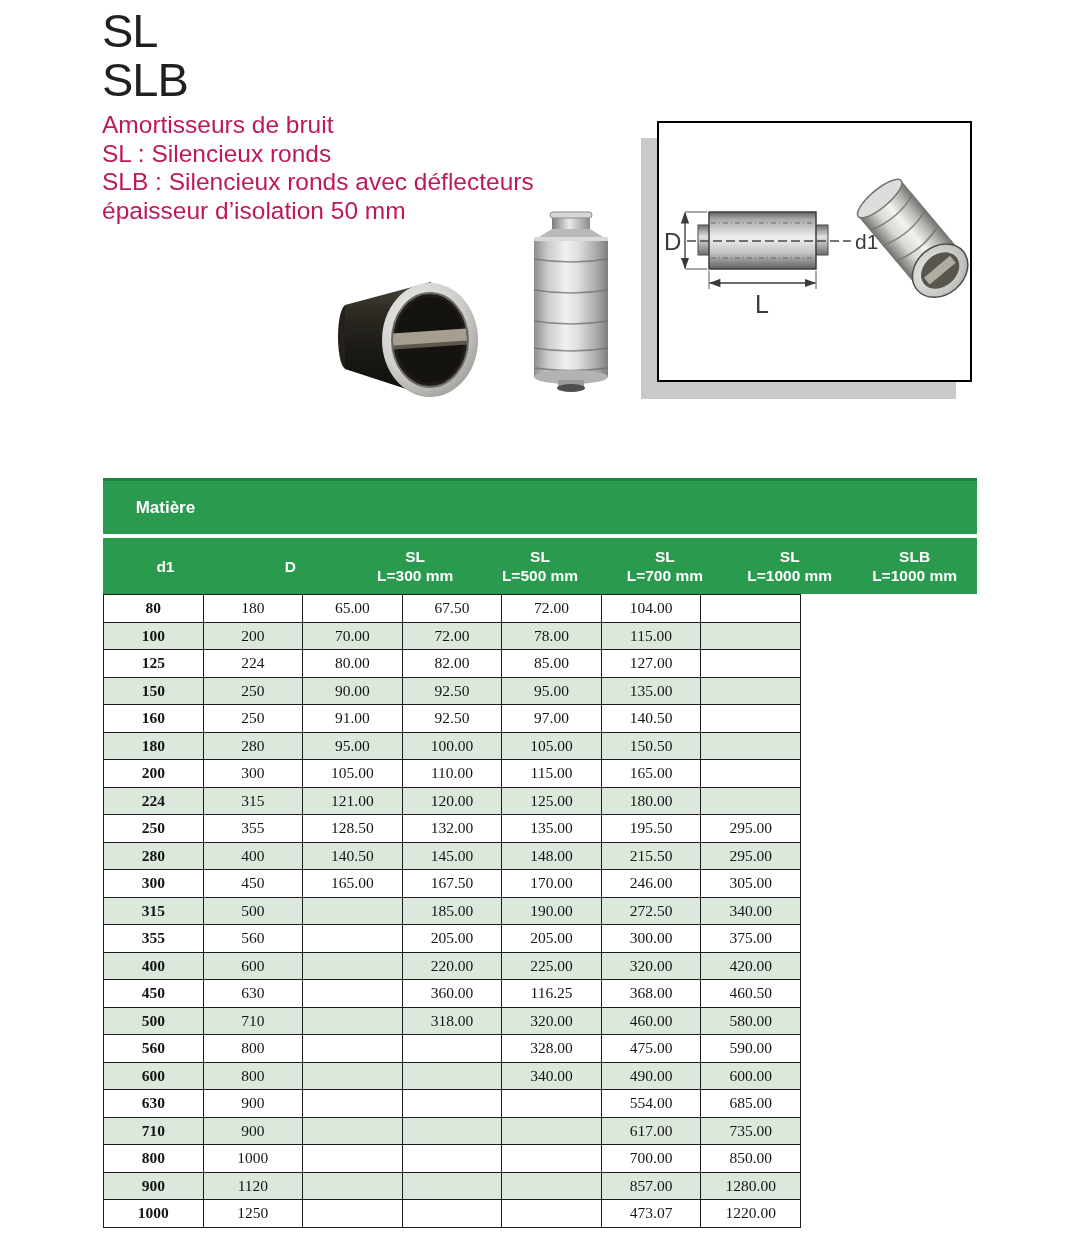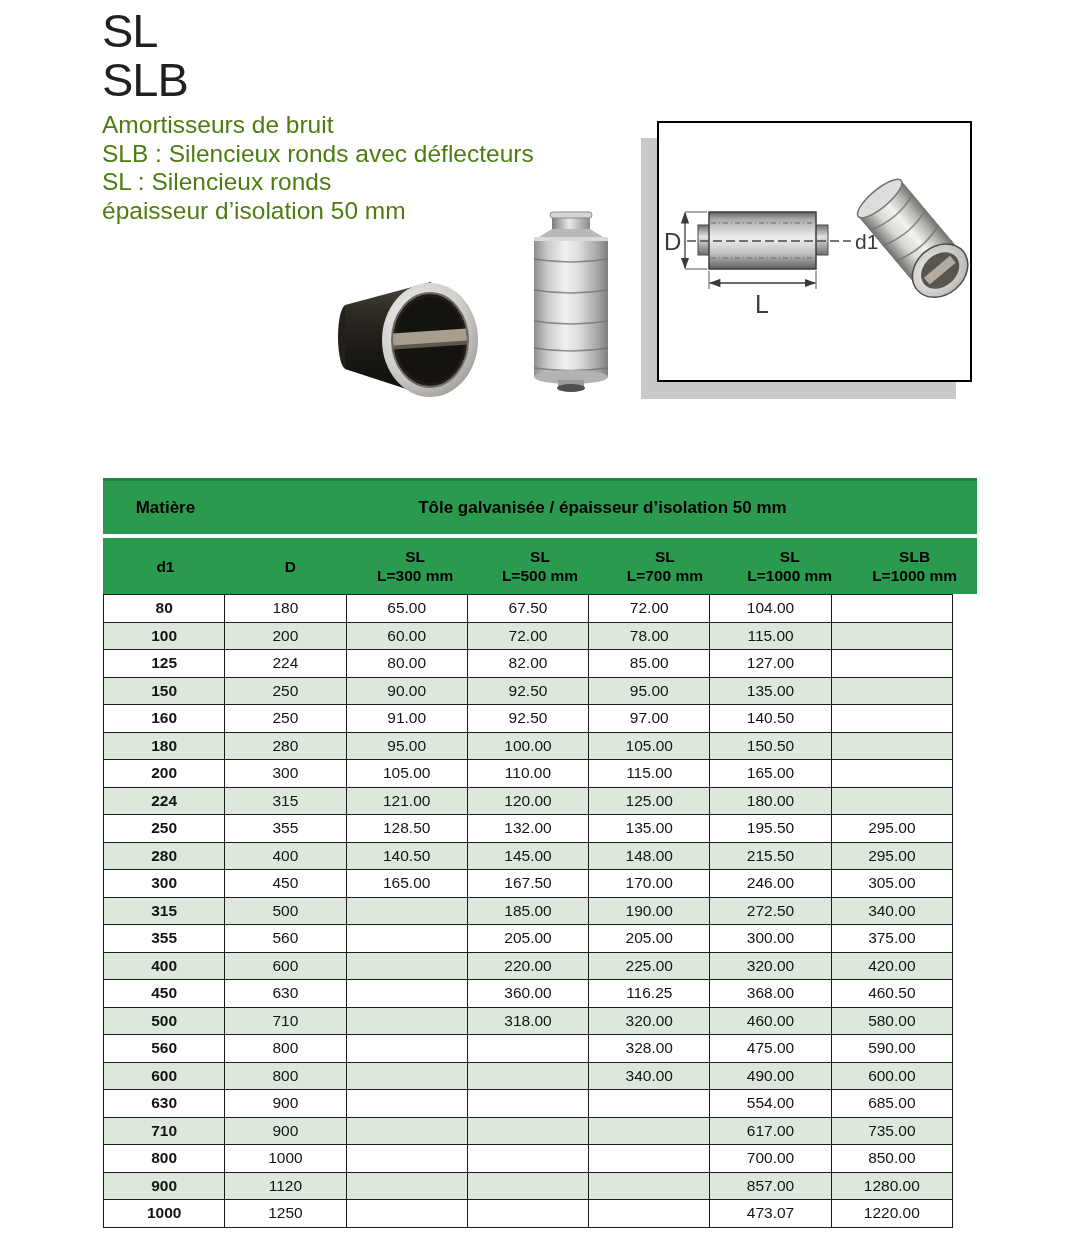--- a/index.html
+++ b/index.html
@@ -5,66 +5,66 @@
   html,body { margin:0; padding:0; background:#ffffff; }
   .page {
     position:relative; width:1080px; height:1256px; background:#ffffff;
     font-family:"Liberation Sans", sans-serif; overflow:hidden; color:#231f20;
   }
 
   
   .header-block { position:absolute; left:102px; top:6px; }
   .title { font-size:47px; line-height:49px; font-weight:400; letter-spacing:-1px; color:#231f20; }
   .subtitle-block { margin-top:7px; }
-  .subtitle-line { font-size:24.5px; line-height:28.5px; font-weight:400; color:#4d7c0f; }
+  .subtitle-line { font-size:24.5px; line-height:28.5px; font-weight:400; color:#be185d; }
 
   
   .photo-angled  { position:absolute; left:336px; top:280px; width:146px; height:119px; }
   .photo-vertical{ position:absolute; left:528px; top:210px; width:86px;  height:183px; }
 
   
   .diagram-shadow { position:absolute; left:641px; top:138px; width:315px; height:261px; background:var(--shadow-gray,#c9c9cb); }
   .diagram-box {
     position:absolute; left:657px; top:121px; width:315px; height:261px;
     background:#ffffff; border:2px solid #000; box-sizing:border-box;
   }
   .diagram-box svg { display:block; }
   .dim-label { font-family:"Liberation Sans", sans-serif; fill:#3a3a3a; }
 
   
   .table-wrap { position:absolute; left:103px; top:478px; width:874px; }
-  .band { display:flex; background:var(--header-green,#2a9a4e); color:#000000; font-weight:bold; box-sizing:border-box; }
+  .band { display:flex; background:var(--header-green,#2a9a4e); color:#ffffff; font-weight:bold; box-sizing:border-box; }
   .band-matiere { height:56px; border-top:3px solid #1e8440; }
   .matiere-cell { width:124.85px; display:flex; align-items:center; justify-content:center; font-size:17px; }
   .material-cell { flex:1; display:flex; align-items:center; justify-content:center; font-size:17px; }
   .band-gap { height:4px; background:#ffffff; }
   .band-cols { height:56px; }
   .hcol { flex:1; display:flex; flex-direction:column; align-items:center; justify-content:center;
           font-size:15.5px; line-height:19px; text-align:center; }
 
-  .price-table { border-collapse:collapse; table-layout:fixed; width:850px; }
+  .price-table { border-collapse:collapse; table-layout:fixed; width:698px;font-family:Liberation Serif, serif; }
   .price-table td {
     border:1.5px solid #1c1c1c; height:26.5px; padding:0;
     text-align:center; vertical-align:middle; font-size:15.5px; color:#141414; background:#ffffff;
   }
   .price-table tr.alt td { background:var(--row-green,#dbe8db); }
   .price-table td.c0 { font-weight:bold; }
 </style>
 </head>
 <body>
 
 <div class="page">
 
   <div class="header-block">
     <div class="title">SL</div>
     <div class="title">SLB</div>
     <div class="subtitle-block">
       <div class="subtitle-line">Amortisseurs de bruit</div>
+      <div class="subtitle-line">SL : Silencieux ronds</div>
       <div class="subtitle-line">SLB : Silencieux ronds avec déflecteurs</div>
-      <div class="subtitle-line">SL : Silencieux ronds</div>
       <div class="subtitle-line">épaisseur d’isolation 50 mm</div>
     </div>
   </div>
 
   <div class="photo-angled">
     <svg width="146" height="119" viewBox="0 0 146 119">
       <defs>
         <linearGradient id="bodyDark" x1="0" y1="0" x2="0" y2="1">
           <stop offset="0" stop-color="#4a463c"></stop>
           <stop offset="0.25" stop-color="#2e2b24"></stop>
@@ -193,21 +193,20 @@
         <ellipse cx="0" cy="36" rx="30" ry="24" fill="url(#faceGrad)" stroke="#4c4c49" stroke-width="1.5"></ellipse>
         <ellipse cx="0" cy="36" rx="21" ry="16" fill="#57554e"></ellipse>
         <rect x="-17" y="31" width="34" height="9" fill="#b2aca0"></rect>
       </g>
     </svg>
   </div>
 
   <div class="table-wrap">
     <div class="band band-matiere">
       <div class="matiere-cell">Matière</div>
-      <div class="material-cell">Tôle galvanisée / épaisseur d’isolation 50 mm</div>
     </div>
     <div class="band-gap"></div>
     <div class="band band-cols">
         <div class="hcol">
           <div>d1</div>
         </div>
         <div class="hcol">
           <div>D</div>
         </div>
         <div class="hcol">
@@ -238,21 +237,21 @@
             <td>180</td>
             <td>65.00</td>
             <td>67.50</td>
             <td>72.00</td>
             <td>104.00</td>
             <td></td>
           </tr>
           <tr class="alt">
             <td class="c0">100</td>
             <td>200</td>
-            <td>60.00</td>
+            <td>70.00</td>
             <td>72.00</td>
             <td>78.00</td>
             <td>115.00</td>
             <td></td>
           </tr>
           <tr>
             <td class="c0">125</td>
             <td>224</td>
             <td>80.00</td>
             <td>82.00</td>

